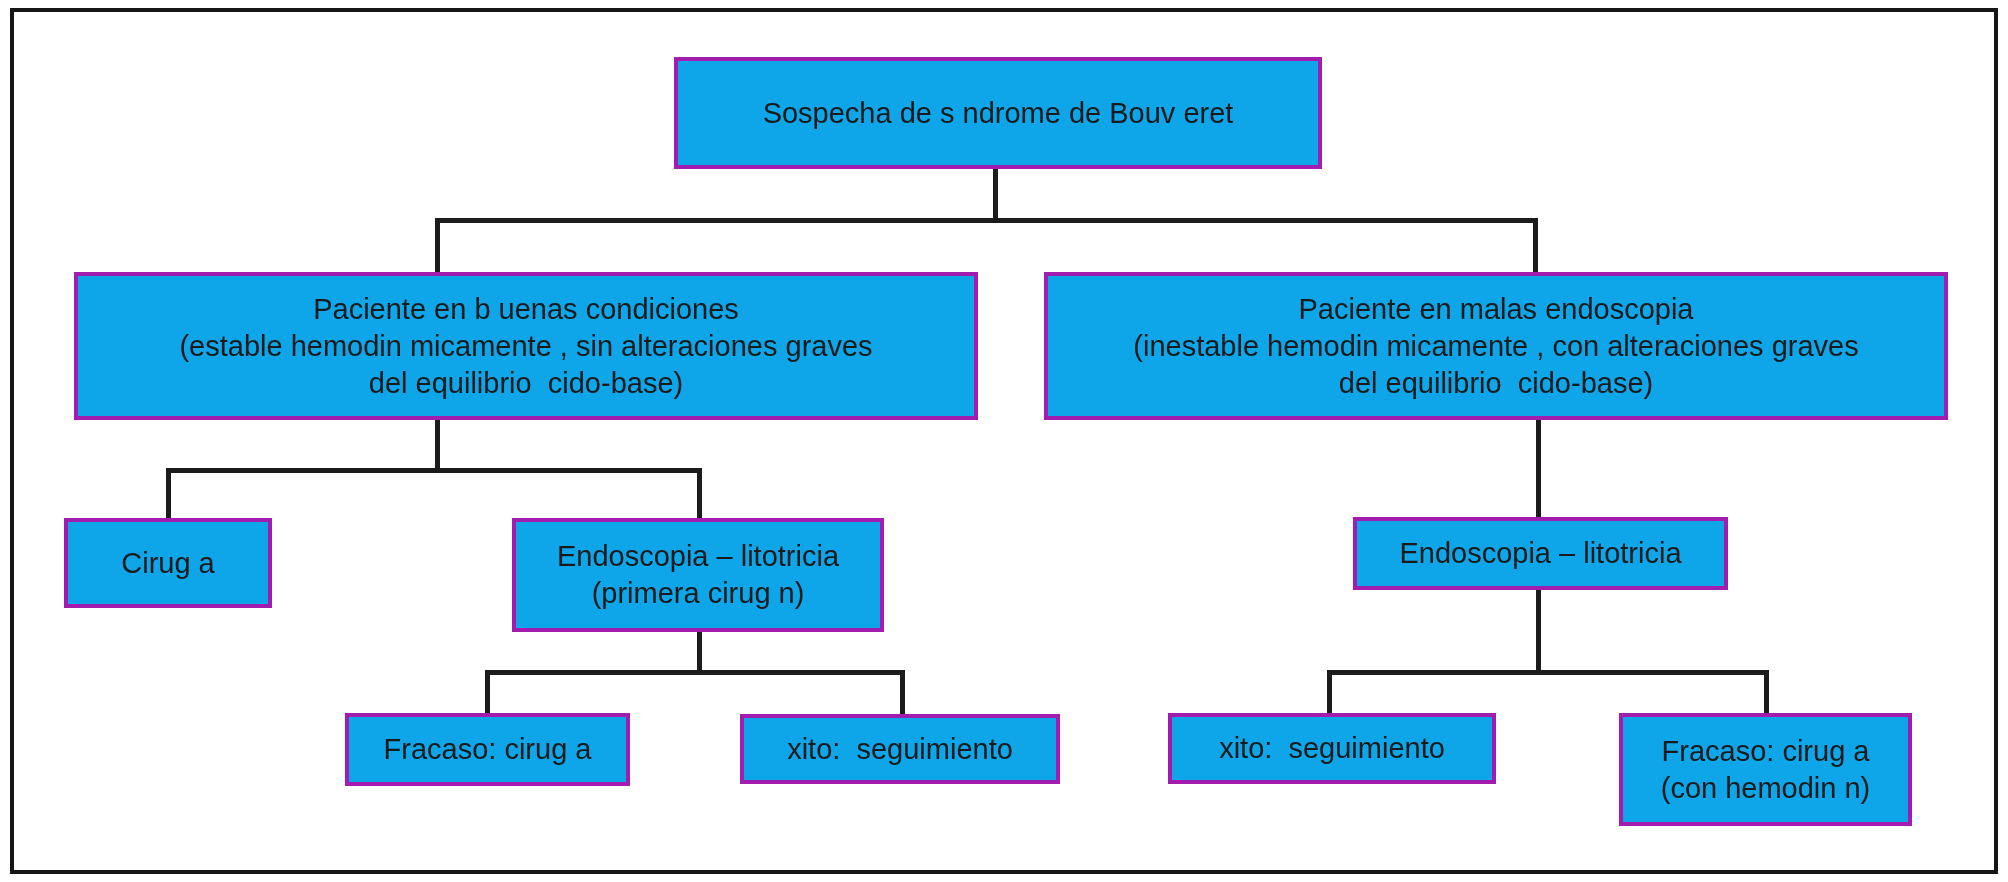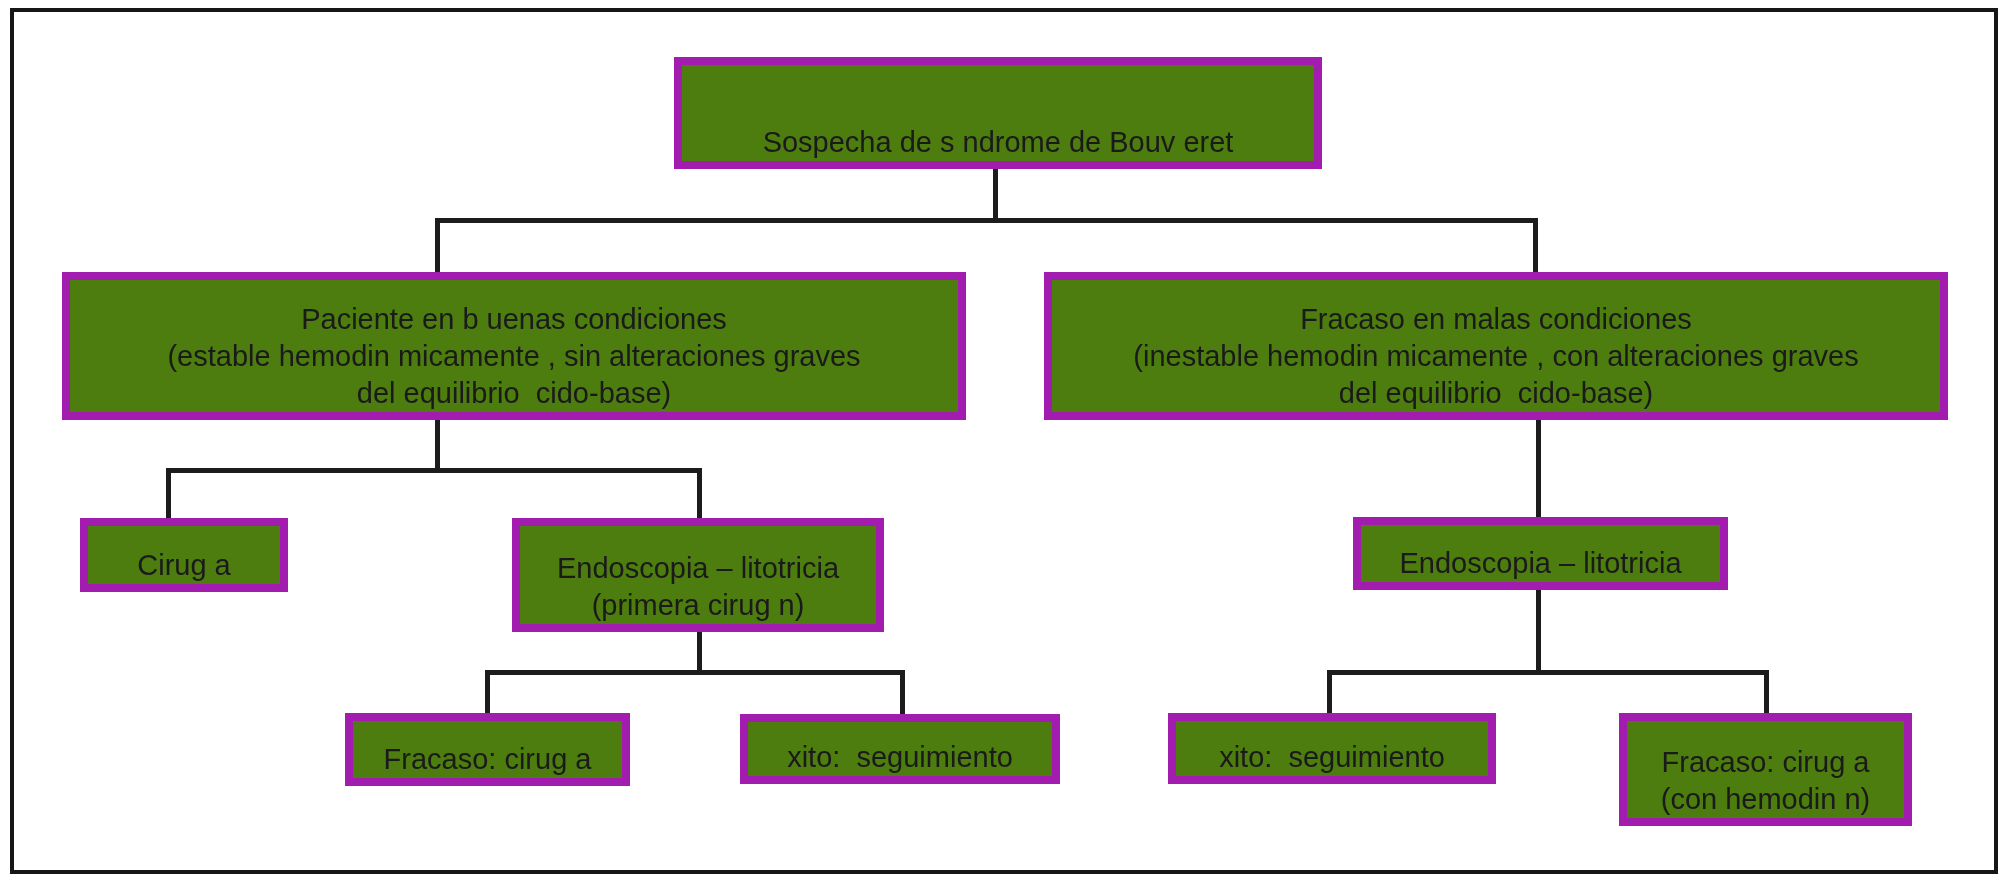--- a/index.html
+++ b/index.html
@@ -15,27 +15,27 @@
   .frame {
     position: absolute;
     left: 10px; top: 8px;
     width: 1988px; height: 866px;
     border: 4px solid #161616;
     box-sizing: border-box;
     background: #ffffff;
   }
   .node {
     position: absolute;
-    background: #4d7c0f;
-    border: 8px solid #a21caf;
+    background: #0ea5e9;
+    border: 4px solid #a21caf;
     box-sizing: border-box;
     display: flex;
     flex-direction: column;
     align-items: center;
-    justify-content: flex-end;
+    justify-content: center;
     text-align: center;
     font-size: 29px;
     line-height: 37px;
     z-index: 2;
   }
   .node .line { white-space: pre-wrap; }
   .cline {
     position: absolute;
     background: #1c1c1c;
     z-index: 1;
@@ -65,33 +65,33 @@
   <div class="cline" style="left:1536px; top:418px; width:5px; height:101px;"></div>
   <div class="cline" style="left:1536px; top:588px; width:5px; height:86px;"></div>
   <div class="cline" style="left:1327px; top:670px; width:442px; height:5px;"></div>
   <div class="cline" style="left:1327px; top:670px; width:5px; height:45px;"></div>
   <div class="cline" style="left:1764px; top:670px; width:5px; height:45px;"></div>
 
   <div class="node" style="left:674px; top:57px; width:648px; height:112px;">
     <div class="line">Sospecha de s ndrome de Bouv eret</div>
   </div>
 
-  <div class="node" style="left:62px; top:272px; width:904px; height:148px;">
+  <div class="node" style="left:74px; top:272px; width:904px; height:148px;">
     <div class="line">Paciente en b uenas condiciones</div>
     <div class="line">(estable hemodin micamente , sin alteraciones graves</div>
     <div class="line">del equilibrio  cido-base)</div>
   </div>
 
   <div class="node" style="left:1044px; top:272px; width:904px; height:148px;">
-    <div class="line">Fracaso en malas condiciones</div>
+    <div class="line">Paciente en malas endoscopia</div>
     <div class="line">(inestable hemodin micamente , con alteraciones graves</div>
     <div class="line">del equilibrio  cido-base)</div>
   </div>
 
-  <div class="node" style="left:80px; top:518px; width:208px; height:74px;">
+  <div class="node" style="left:64px; top:518px; width:208px; height:90px;">
     <div class="line">Cirug a</div>
   </div>
 
   <div class="node" style="left:512px; top:518px; width:372px; height:114px;">
     <div class="line">Endoscopia – litotricia</div>
     <div class="line">(primera cirug n)</div>
   </div>
 
   <div class="node" style="left:1353px; top:517px; width:375px; height:73px;">
     <div class="line">Endoscopia – litotricia</div>

